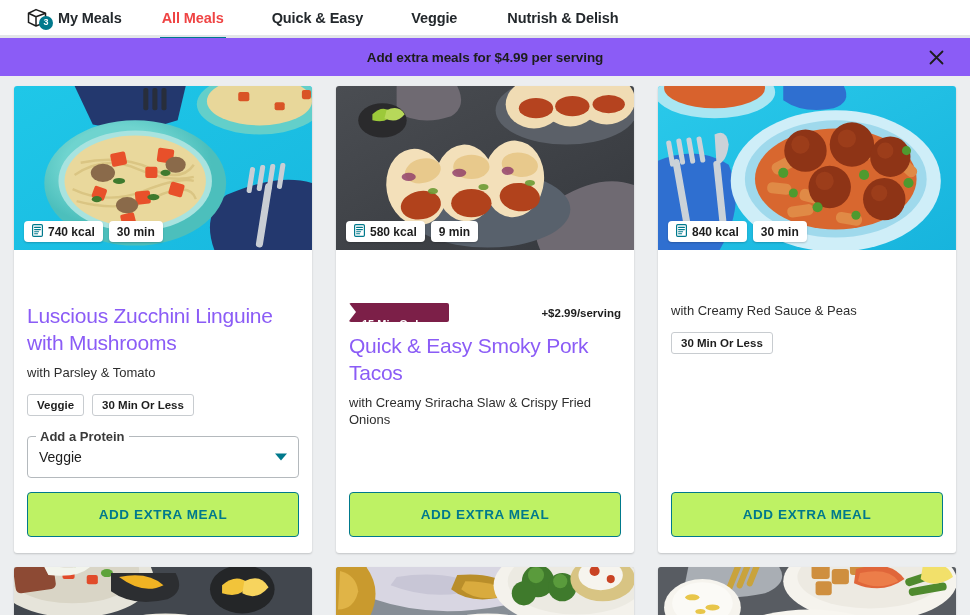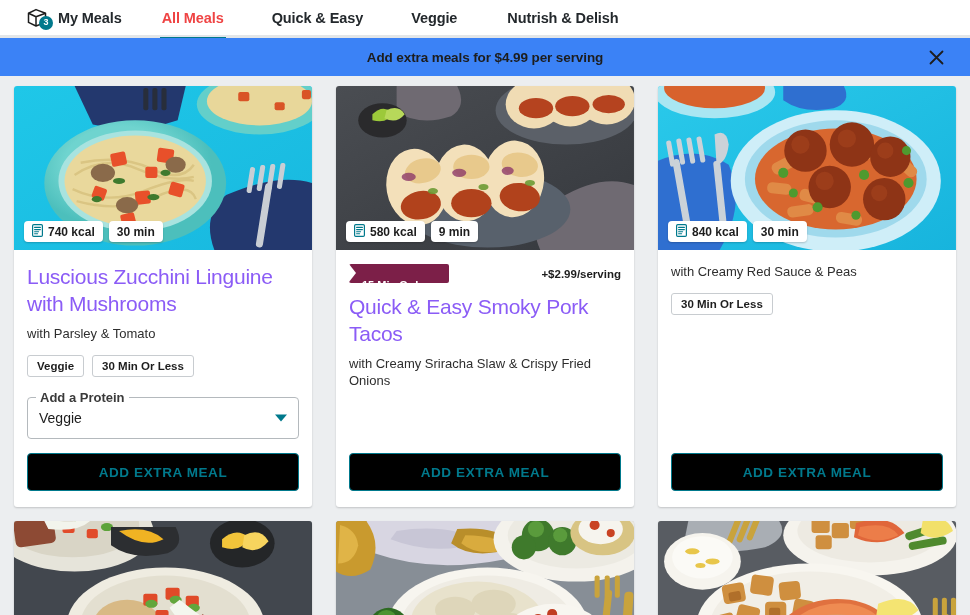--- a/index.html
+++ b/index.html
@@ -54,21 +54,21 @@
     color: #fff;
     font-size: 9px;
     font-weight: bold;
     display: flex; align-items: center; justify-content: center;
     line-height: 1;
   }
 
   
   .banner {
     height: 38px;
-    background: #3b82f6;
+    background: #8b5cf6;
     display: flex;
     align-items: center;
     justify-content: center;
     position: relative;
   }
   .banner-text {
     font-size: 13.5px;
     font-weight: bold;
     color: #1d1d1d;
     letter-spacing: -0.1px;
@@ -90,20 +90,21 @@
     column-gap: 24px;
     row-gap: 14px;
   }
   .card {
     background: #ffffff;
     border-radius: 3px;
     box-shadow: 0 1px 2px rgba(0,0,0,.18);
     overflow: hidden;
     display: flex;
     flex-direction: column;
+    gap: 39px;
   }
 
   
   .photo {
     position: relative;
     height: 164px;
     overflow: hidden;
   }
   .photo.short { height: 120px; }
   .photo-canvas { position: absolute; inset: 0; }
@@ -235,25 +236,25 @@
     right: 12px; top: 50%;
     transform: translateY(-50%);
     width: 0; height: 0;
     border-left: 6.5px solid transparent;
     border-right: 6.5px solid transparent;
     border-top: 7px solid #00798c;
   }
 
   
   .cta {
-    height: 38px;
+    height: 45px;
     width: 100%;
     border: 1.5px solid #00798c;
     border-radius: 4px;
-    background: #000000;
+    background: #bef264;
     color: #00798c;
     font-family: "Liberation Sans", sans-serif;
     font-size: 13.5px;
     font-weight: bold;
     letter-spacing: 0.6px;
     cursor: pointer;
   }
   .cta.pushdown { margin-top: auto; }
 </style>
 </head>

